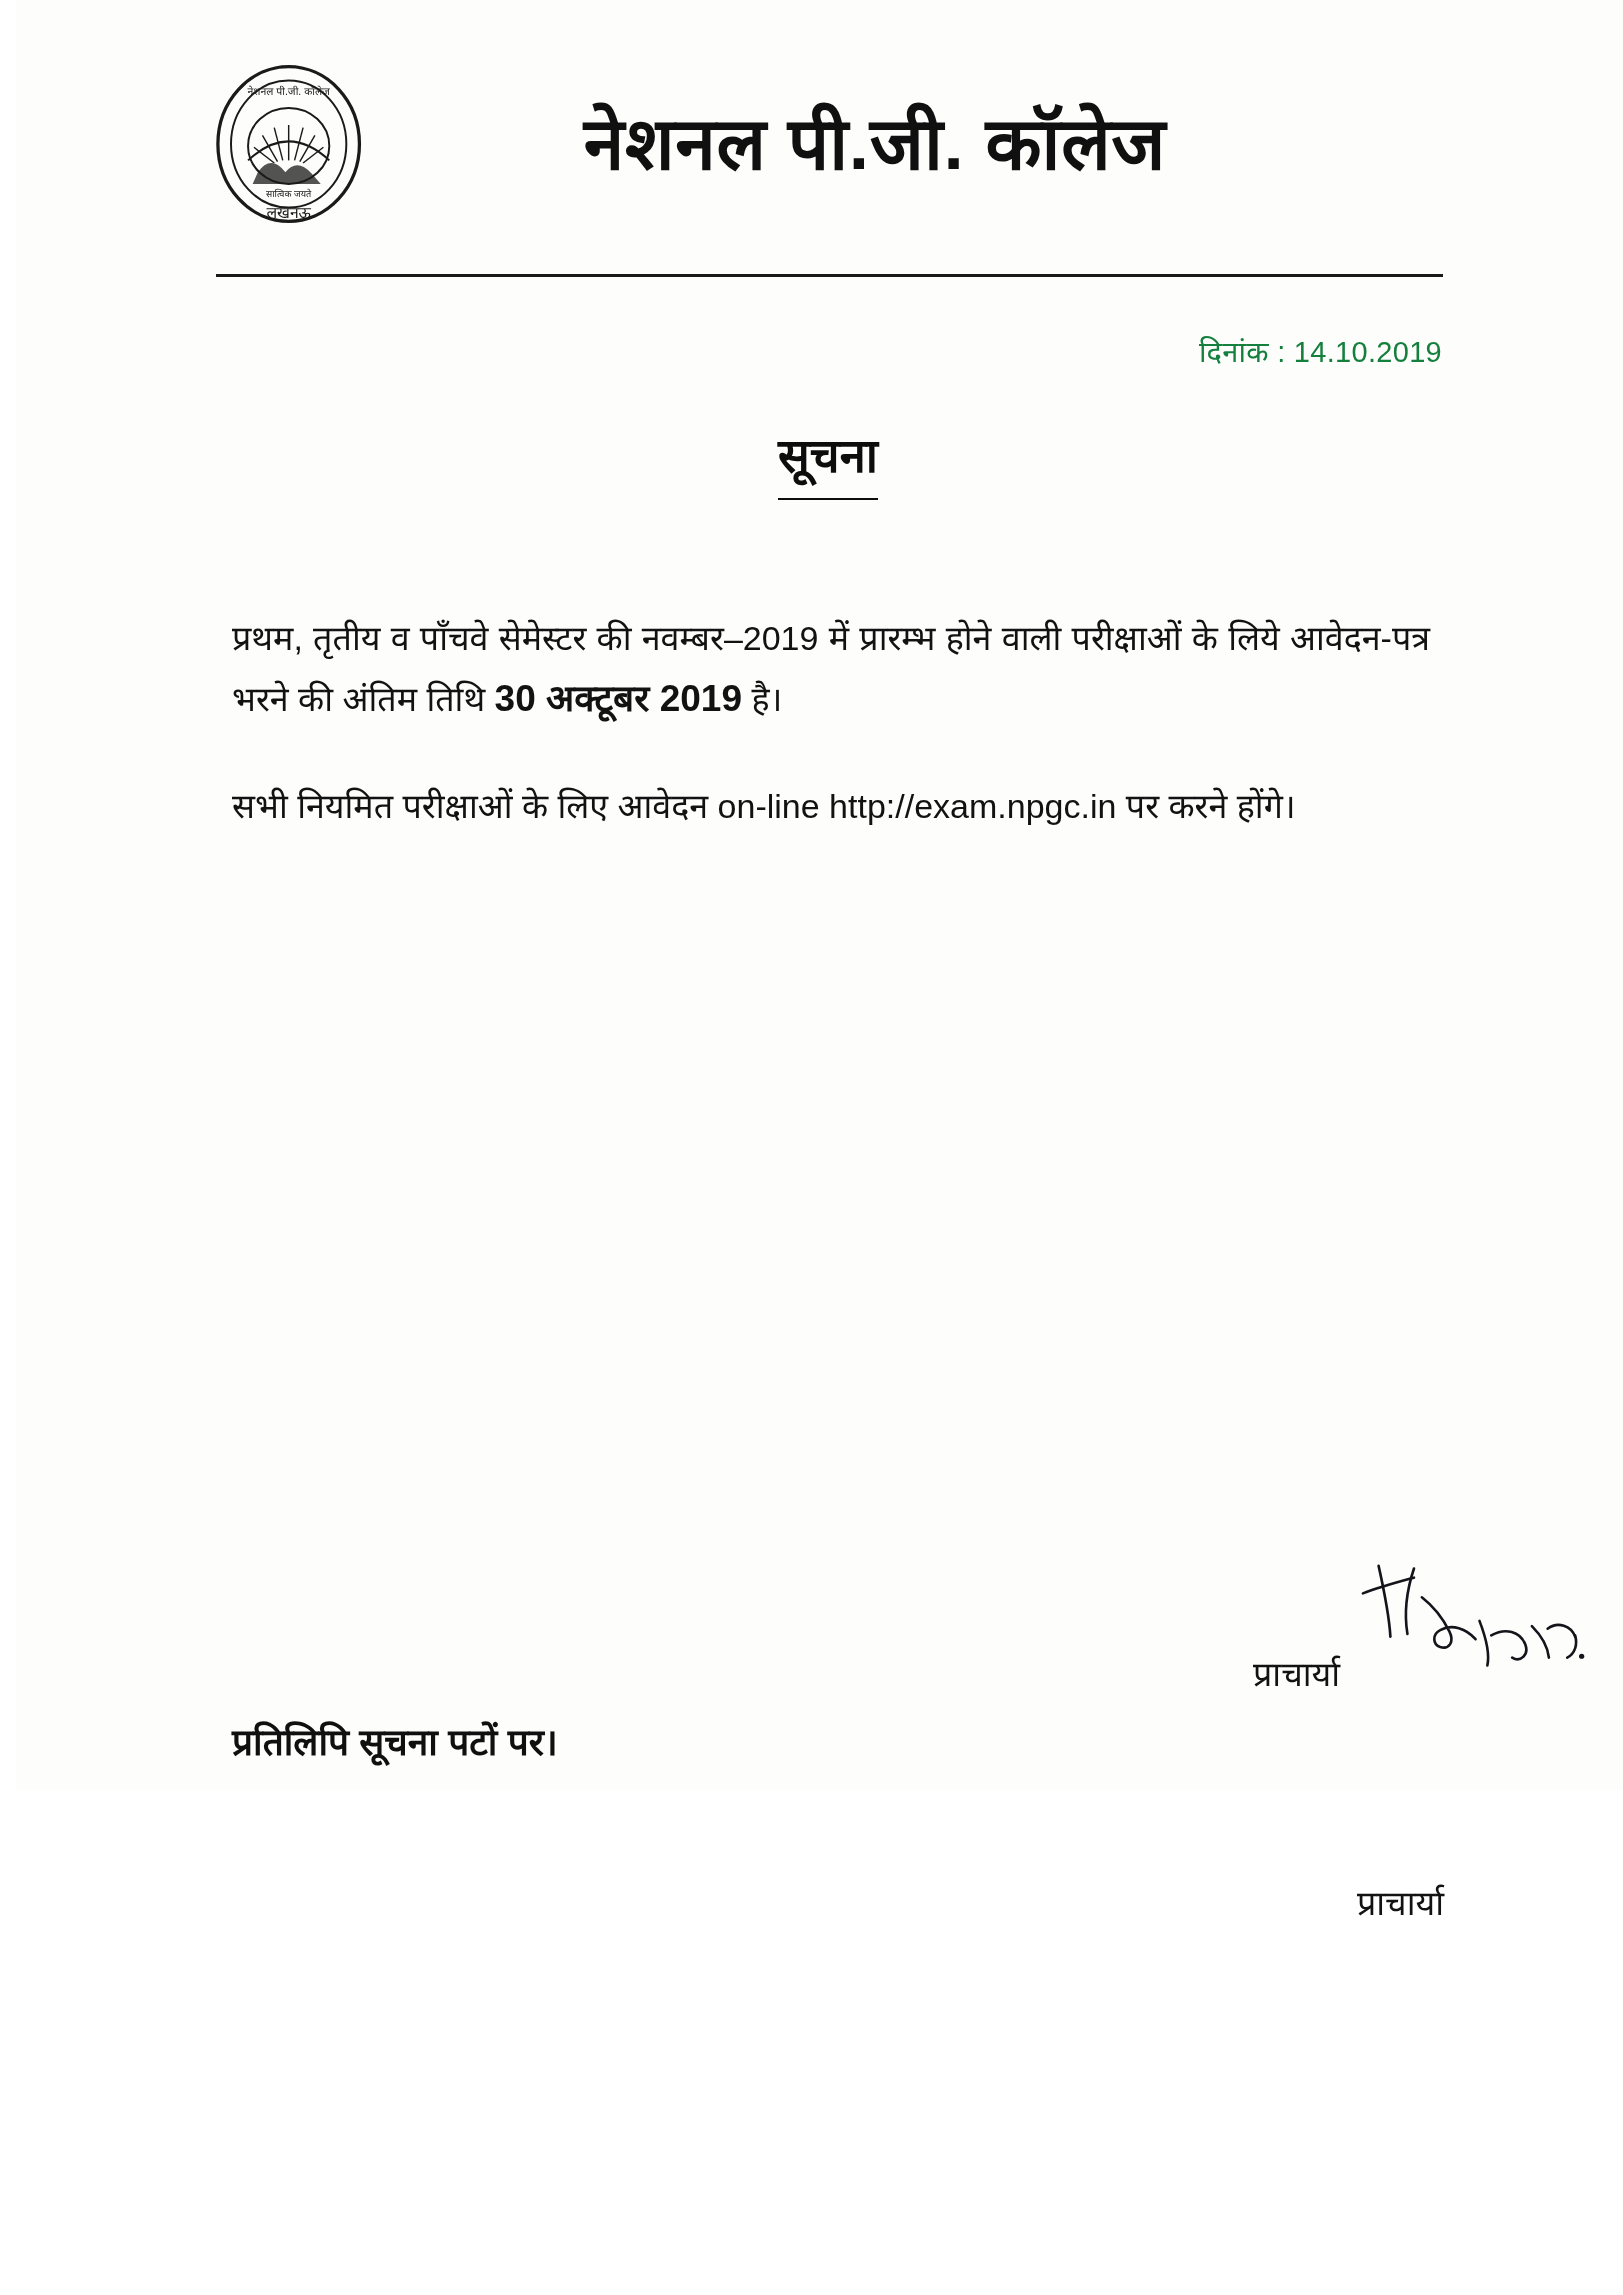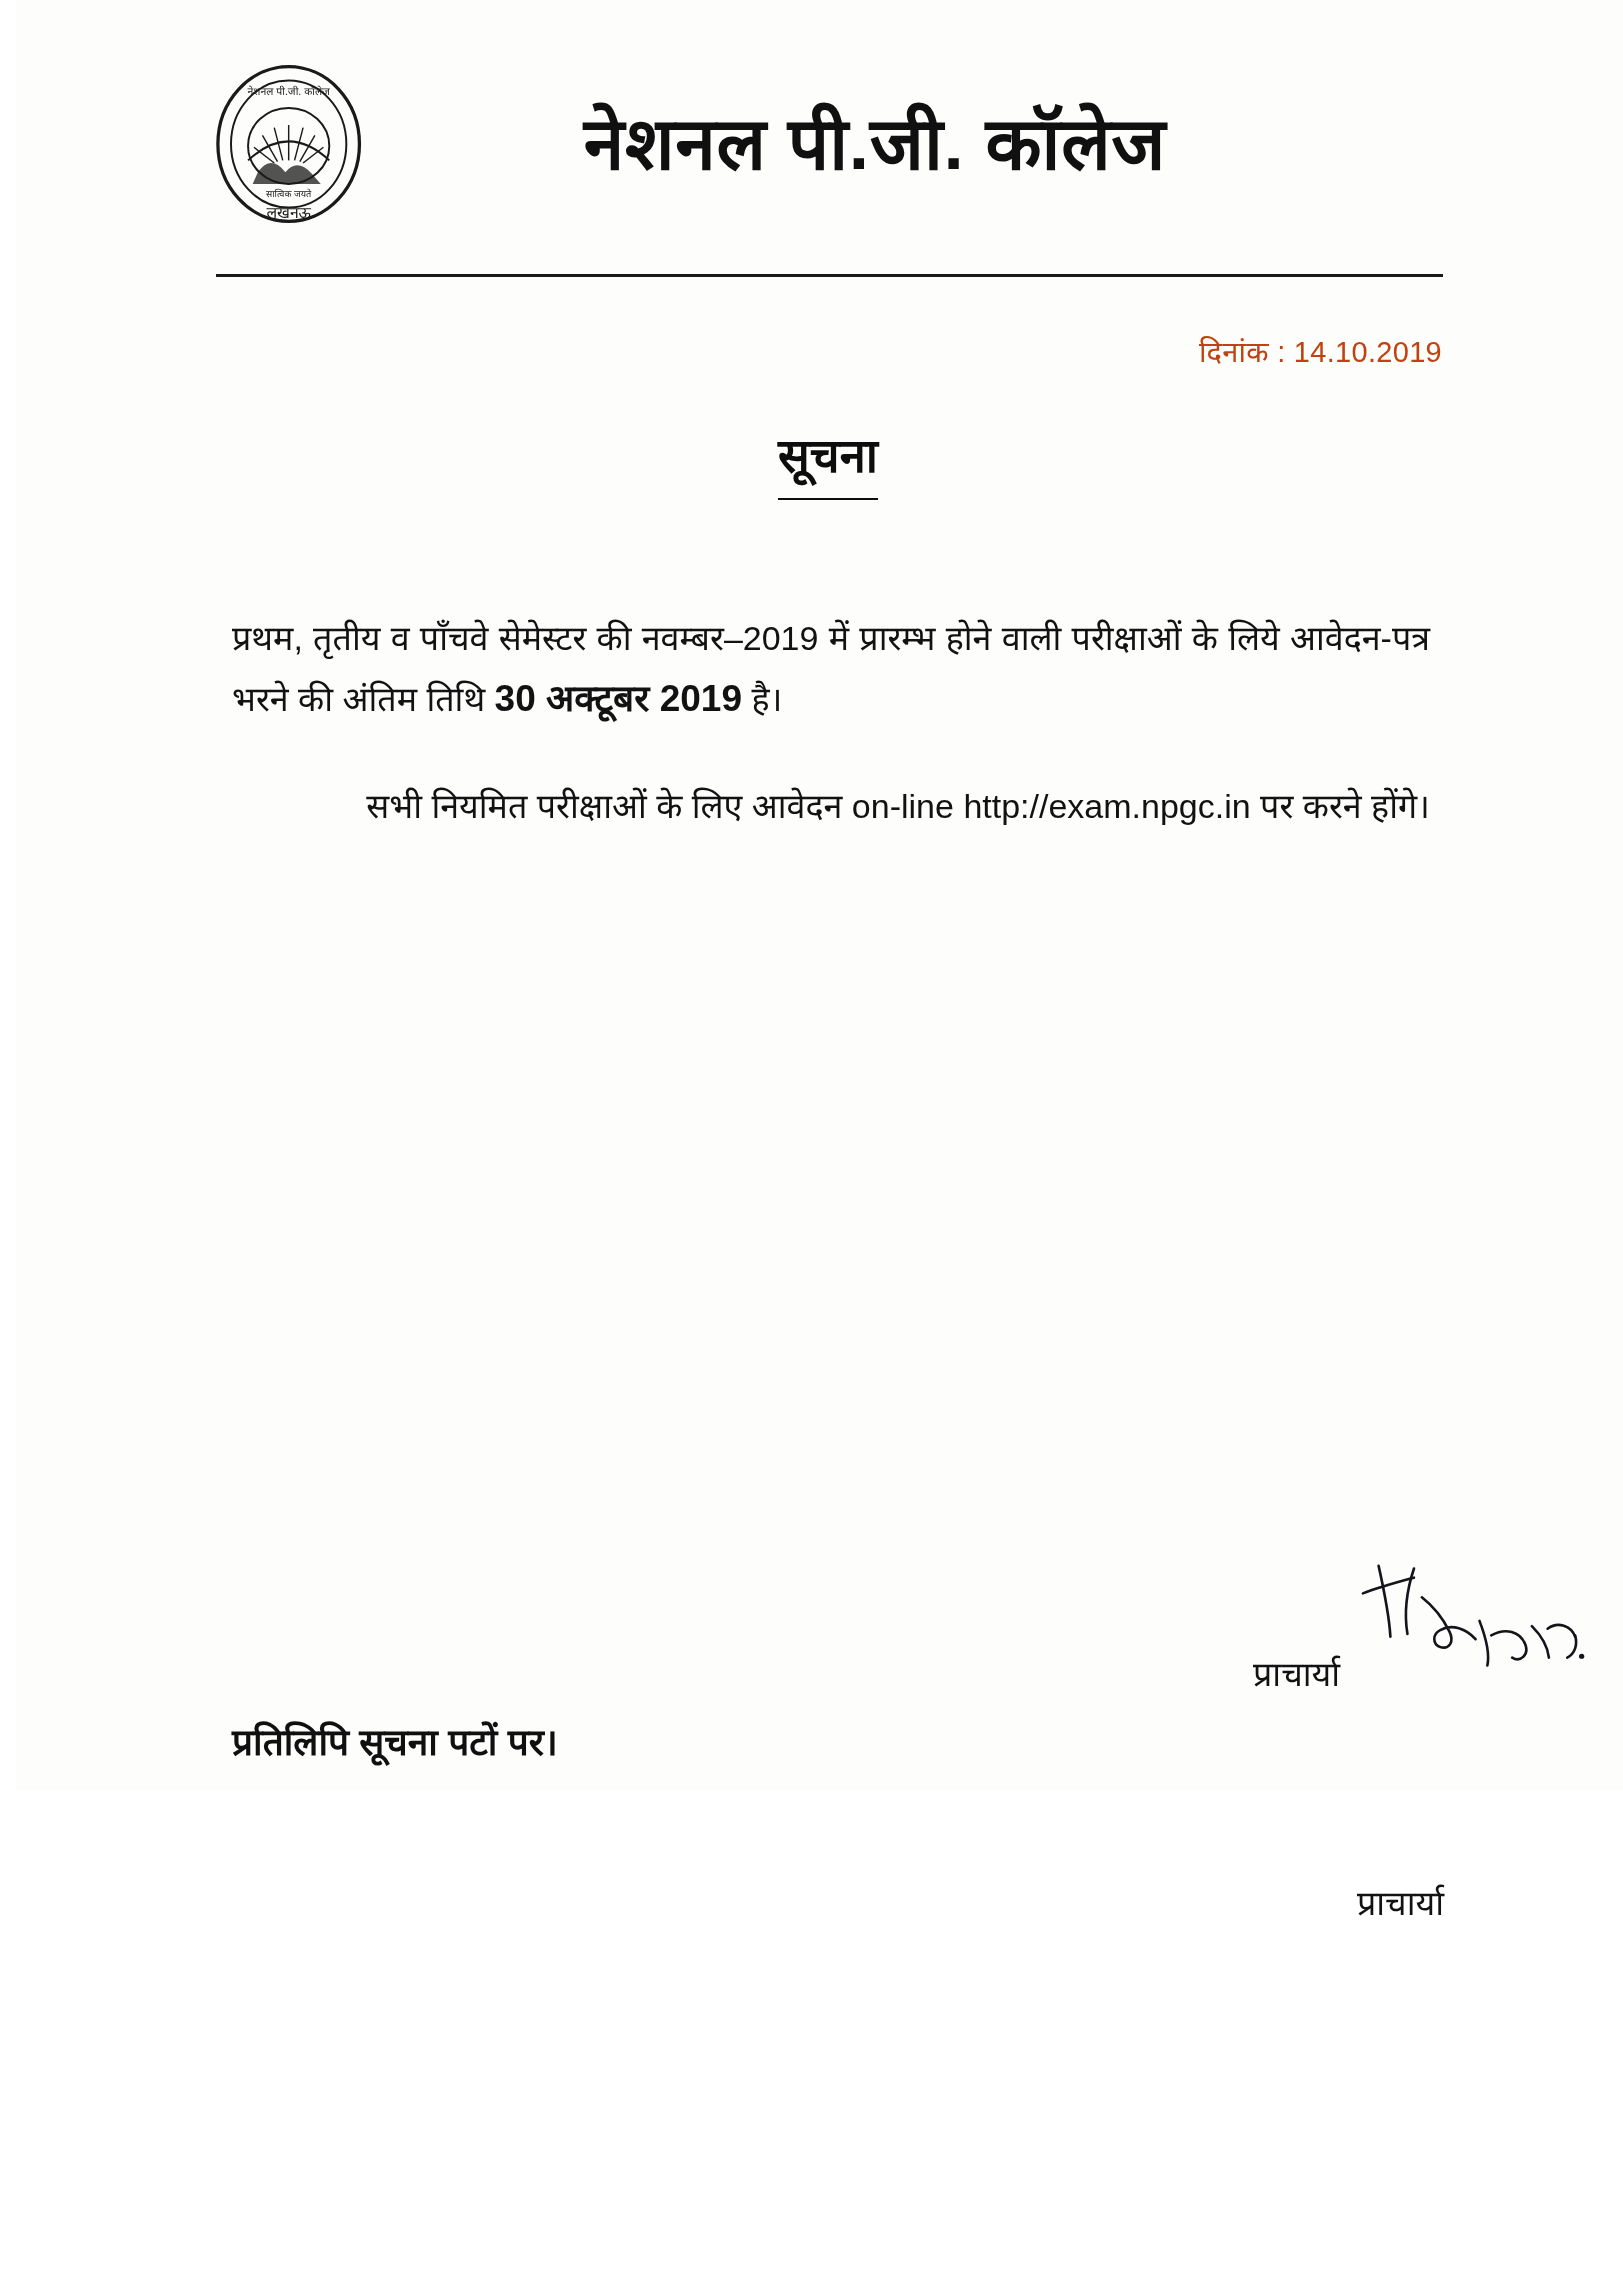--- a/index.html
+++ b/index.html
@@ -70,21 +70,21 @@
     height: 3.3px;
     background: #1a1a1a;
   }
 
   
   .date-line {
     position: absolute;
     right: 198px;
     top: 331px;
     font-size: 29px;
-    color: #c2410c;
+    color: #15803d;
     letter-spacing: 0.3px;
   }
 
   
   .notice-title {
     position: absolute;
     left: 0;
     right: 0;
     top: 422px;
     text-align: center;
@@ -111,21 +111,21 @@
     text-align: justify;
     text-justify: inter-word;
     margin-bottom: 35px;
   }
   .para.p1 { margin-bottom: 46px; }
   .para .bold {
     font-weight: 700;
     font-size: 37px;
     margin-top: 28px;
   }
-  .para.last { text-align: right; }
+  .para.last { text-align: left; }
 
   
   .sig-block {
     position: absolute;
     left: 1237px;
     top: 1571px;
     width: 340px;
     height: 151px;
   }
   .sig-label {

